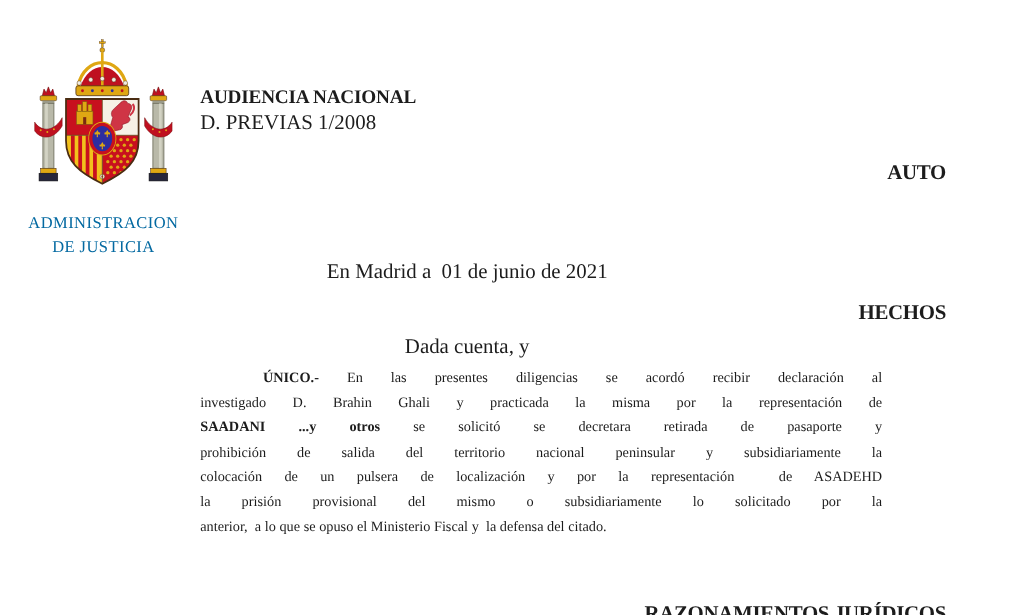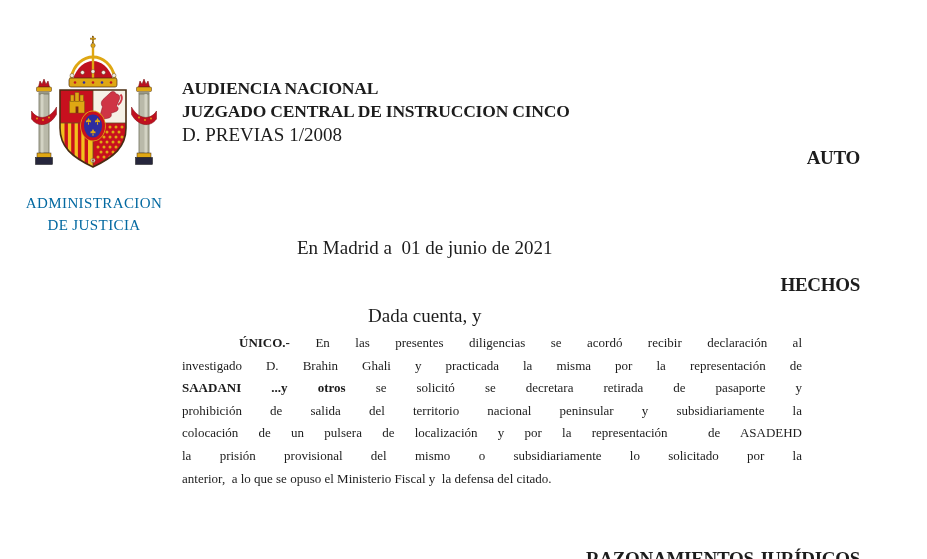--- a/index.html
+++ b/index.html
@@ -210,21 +210,20 @@
     </svg>
   </div>
 
   <div class="admin">
     <div>ADMINISTRACION</div>
     <div>DE JUSTICIA</div>
   </div>
 
   <div class="court-header">
     <div class="hbold">AUDIENCIA NACIONAL</div>
-    <div class="hbold">JUZGADO CENTRAL DE INSTRUCCION CINCO</div>
     <div class="hreg">D. PREVIAS 1/2008</div>
   </div>
 
   <div class="heading auto">AUTO</div>
 
   <div class="madrid">
     <div>En Madrid a&nbsp; 01 de junio de 2021</div>
     <div>Dada cuenta, y</div>
   </div>
 

